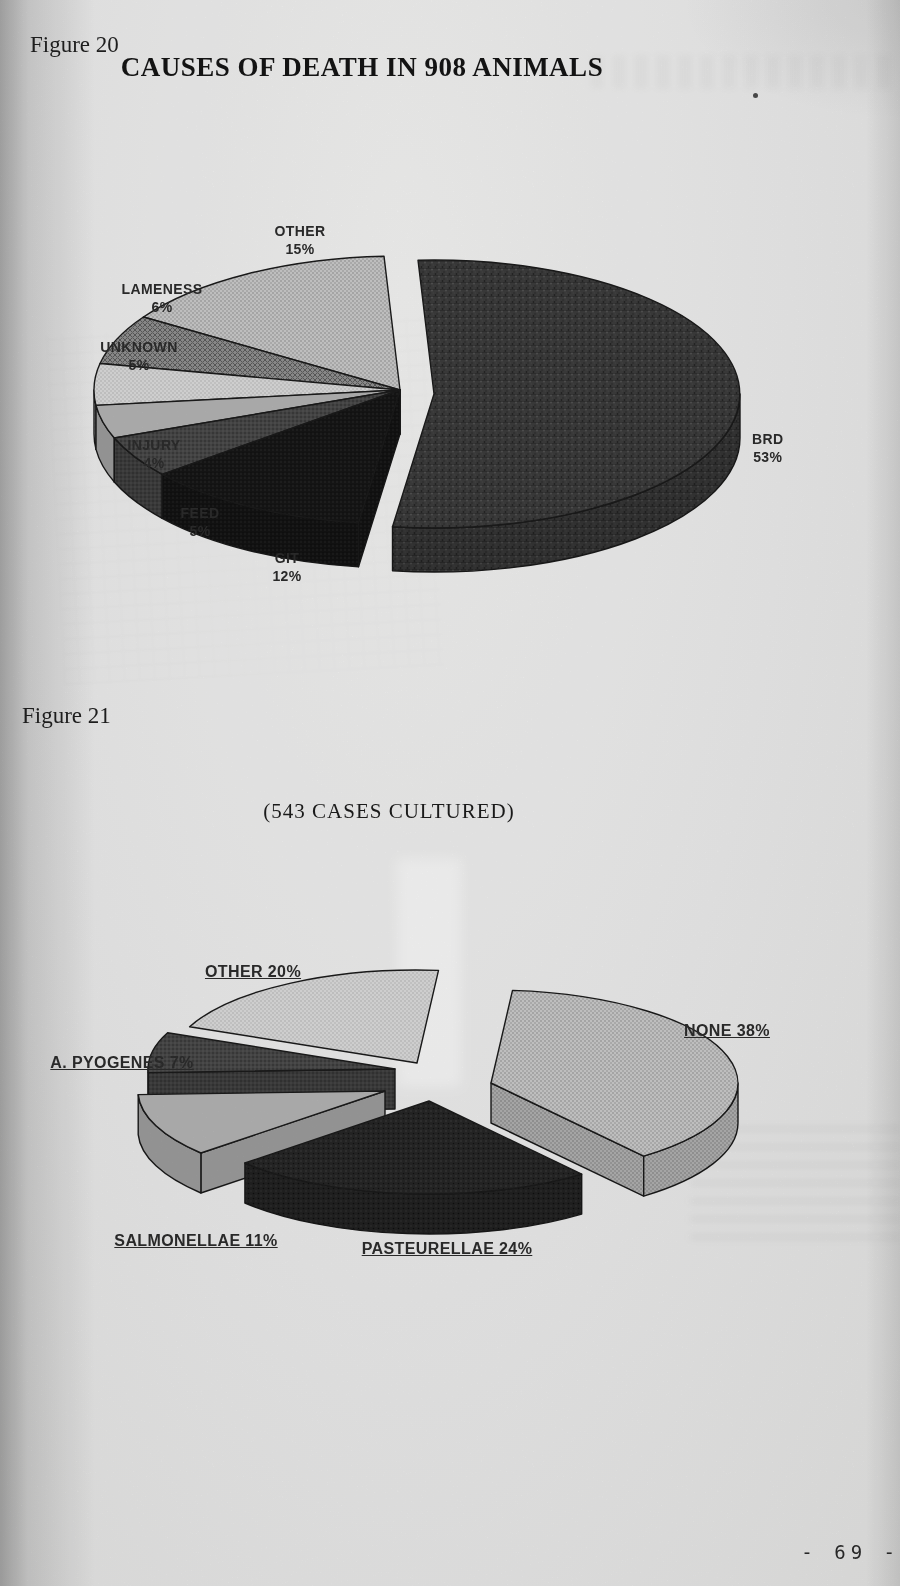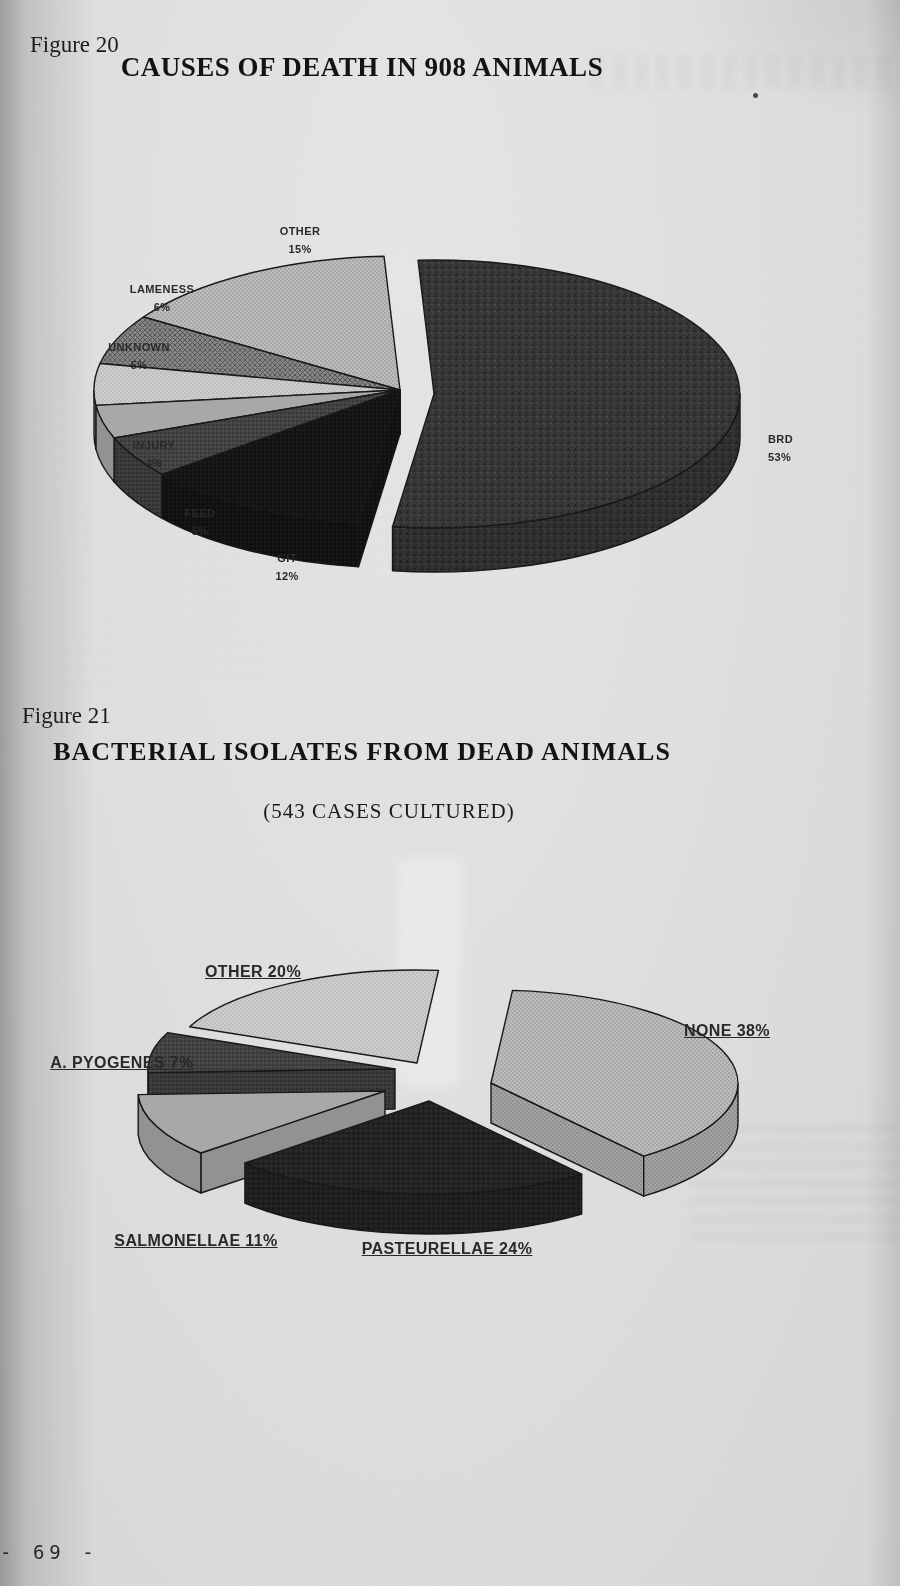--- a/index.html
+++ b/index.html
@@ -31,25 +31,25 @@
   .ink-dot{position:absolute;left:753px;top:93px;width:5px;height:5px;border-radius:50%;background:#4c4c4c;}
   .grain{position:absolute;left:0;top:0;pointer-events:none;}
   
   .fig-label{position:absolute;font-family:"Liberation Serif",serif;font-size:23px;color:#1f1f1f;}
   .chart-title{position:absolute;left:0;width:724px;text-align:center;
     font-family:"Liberation Serif",serif;font-weight:bold;color:#151515;}
   #title1{top:52px;font-size:27px;letter-spacing:.5px;}
   #title2{top:737px;font-size:26px;letter-spacing:1px;}
   #subtitle2{position:absolute;left:0;width:778px;text-align:center;top:799px;
     font-family:"Liberation Serif",serif;font-size:21px;letter-spacing:1px;color:#1c1c1c;}
-  #pageno{position:absolute;left:0;width:900px;text-align:left;top:1541px;
+  #pageno{position:absolute;left:0;width:900px;text-align:right;top:1541px;
     font-family:"DejaVu Sans Mono",monospace;font-size:19px;letter-spacing:5px;color:#2a2a2a;}
   .pie-label{position:absolute;font-family:"Liberation Sans",sans-serif;font-weight:bold;
     color:#2c2c2c;white-space:nowrap;letter-spacing:.4px;}
-  .lab-stacked{font-size:11px;line-height:18px;text-align:center;transform:translateX(-50%);}
+  .lab-stacked{font-size:14px;line-height:18px;text-align:center;transform:translateX(-50%);}
   .lab-stacked.anchor-left{transform:none;text-align:left;}
   .lab-inline{font-size:16px;line-height:18px;transform:translateX(-50%);text-decoration:underline;}
   svg#pies{position:absolute;left:0;top:0;}
 </style>
 </head>
 <body>
 
 <div id="page">
 
   <div class="scan-left"></div>
@@ -57,21 +57,20 @@
   <div class="scan-topright"></div>
   <div class="ghost-grid"></div>
   <div class="ghost-text"></div>
   <div class="ghost-band2"></div>
   <div class="ghost-strip"></div>
   <div class="ink-dot"></div>
 
   <div class="fig-label" style="left:30px;top:32px">Figure 20</div>
   <div class="chart-title" id="title1">CAUSES OF DEATH IN 908 ANIMALS</div>
   <div class="fig-label" style="left:22px;top:703px">Figure 21</div>
-  <div class="chart-title" id="title2">BACTERIAL ISOLATES FROM DEAD ANIMALS</div>
   <div id="subtitle2">(543 CASES CULTURED)</div>
   <div id="pageno">- 69 -</div>
 
   <svg id="pies" width="900" height="1586" viewBox="0 0 900 1586">
     <defs>
       <pattern id="pstipA" width="4" height="4" patternUnits="userSpaceOnUse">
         <rect width="4" height="4" fill="#c9c9c9"></rect>
         <circle cx="1" cy="1" r=".8" fill="#8d8d8d"></circle>
           <circle cx="3" cy="3" r=".8" fill="#979797"></circle>
       </pattern>
@@ -189,21 +188,21 @@
         <div>15%</div>
       </div>
       <div class="pie-label lab-stacked" style="left: 162px; top: 280px;">
         <div>LAMENESS</div>
         <div>6%</div>
       </div>
       <div class="pie-label lab-stacked" style="left: 139px; top: 338px;">
         <div>UNKNOWN</div>
         <div>5%</div>
       </div>
-      <div class="pie-label lab-stacked anchor-left" style="left: 768px; top: 430px;">
+      <div class="pie-label lab-stacked anchor-left" style="left: 752px; top: 430px; text-align: center;">
         <div>BRD</div>
         <div>53%</div>
       </div>
       <div class="pie-label lab-stacked" style="left: 154px; top: 436px;">
         <div>INJURY</div>
         <div>4%</div>
       </div>
       <div class="pie-label lab-stacked" style="left: 200px; top: 489px; margin-top: 15px;">
         <div>FEED</div>
         <div>5%</div>

